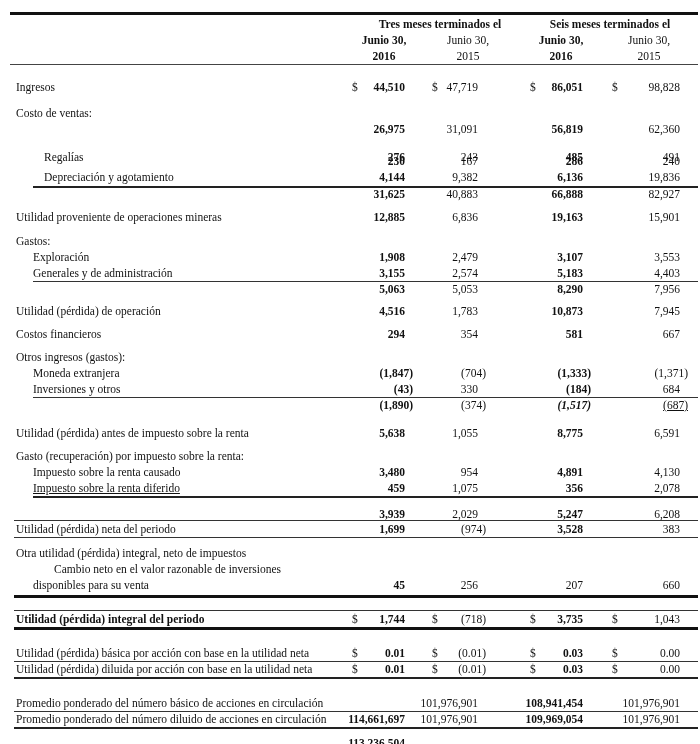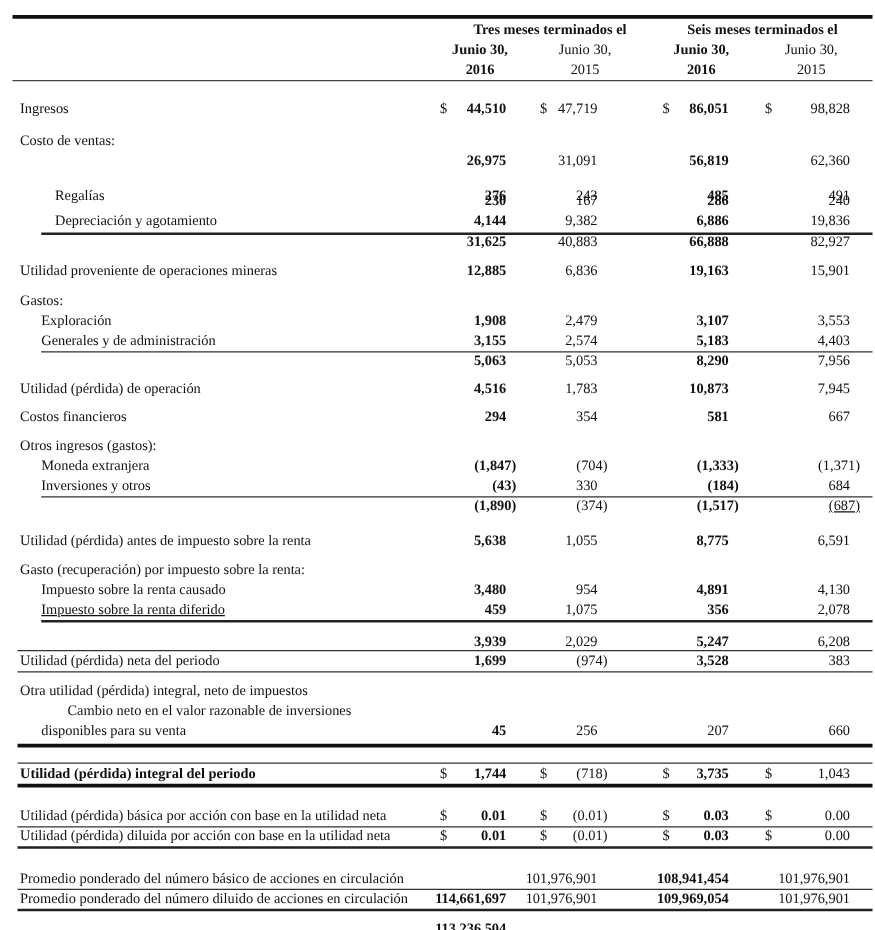--- a/index.html
+++ b/index.html
@@ -86,21 +86,21 @@
 <div class="row" style="top:153px;">
   <span class="val c1 b">230</span>
   <span class="val c2">167</span>
   <span class="val c3 b">286</span>
   <span class="val c4">240</span>
 </div>
 <div class="row" style="top:169px;">
   <span class="lbl ind">Depreciación y agotamiento</span>
   <span class="val c1 b">4,144</span>
   <span class="val c2">9,382</span>
-  <span class="val c3 b">6,886</span>
+  <span class="val c3 b">6,136</span>
   <span class="val c4">19,836</span>
 </div>
 <div class="hl med" style="left:33px; top:186px; width:665px;"></div>
 <div class="row" style="top:186px;">
   <span class="val c1 b">31,625</span>
   <span class="val c2">40,883</span>
   <span class="val c3 b">66,888</span>
   <span class="val c4">82,927</span>
 </div>
 
@@ -166,21 +166,21 @@
   <span class="lbl ind2">Inversiones y otros</span>
   <span class="val c1 b" style="width:88px;">(43)</span>
   <span class="val c2">330</span>
   <span class="val c3 b" style="width:88px;">(184)</span>
   <span class="val c4">684</span>
 </div>
 <div class="hl" style="left:33px; top:397px; width:665px;"></div>
 <div class="row" style="top:397px;">
   <span class="val c1 b" style="width:88px;">(1,890)</span>
   <span class="val c2" style="width:88px;">(374)</span>
-  <span class="val c3 b" style="width:88px;">(1,517)</span>
+  <span class="val c3 b" style="width:88px;font-style:italic;">(1,517)</span>
   <span class="val c4" style="width:88px;text-decoration:underline;">(687)</span>
 </div>
 
 <div class="row" style="top:425px;">
   <span class="lbl">Utilidad (pérdida) antes de impuesto sobre la renta</span>
   <span class="val c1 b">5,638</span>
   <span class="val c2">1,055</span>
   <span class="val c3 b">8,775</span>
   <span class="val c4">6,591</span>
 </div>

